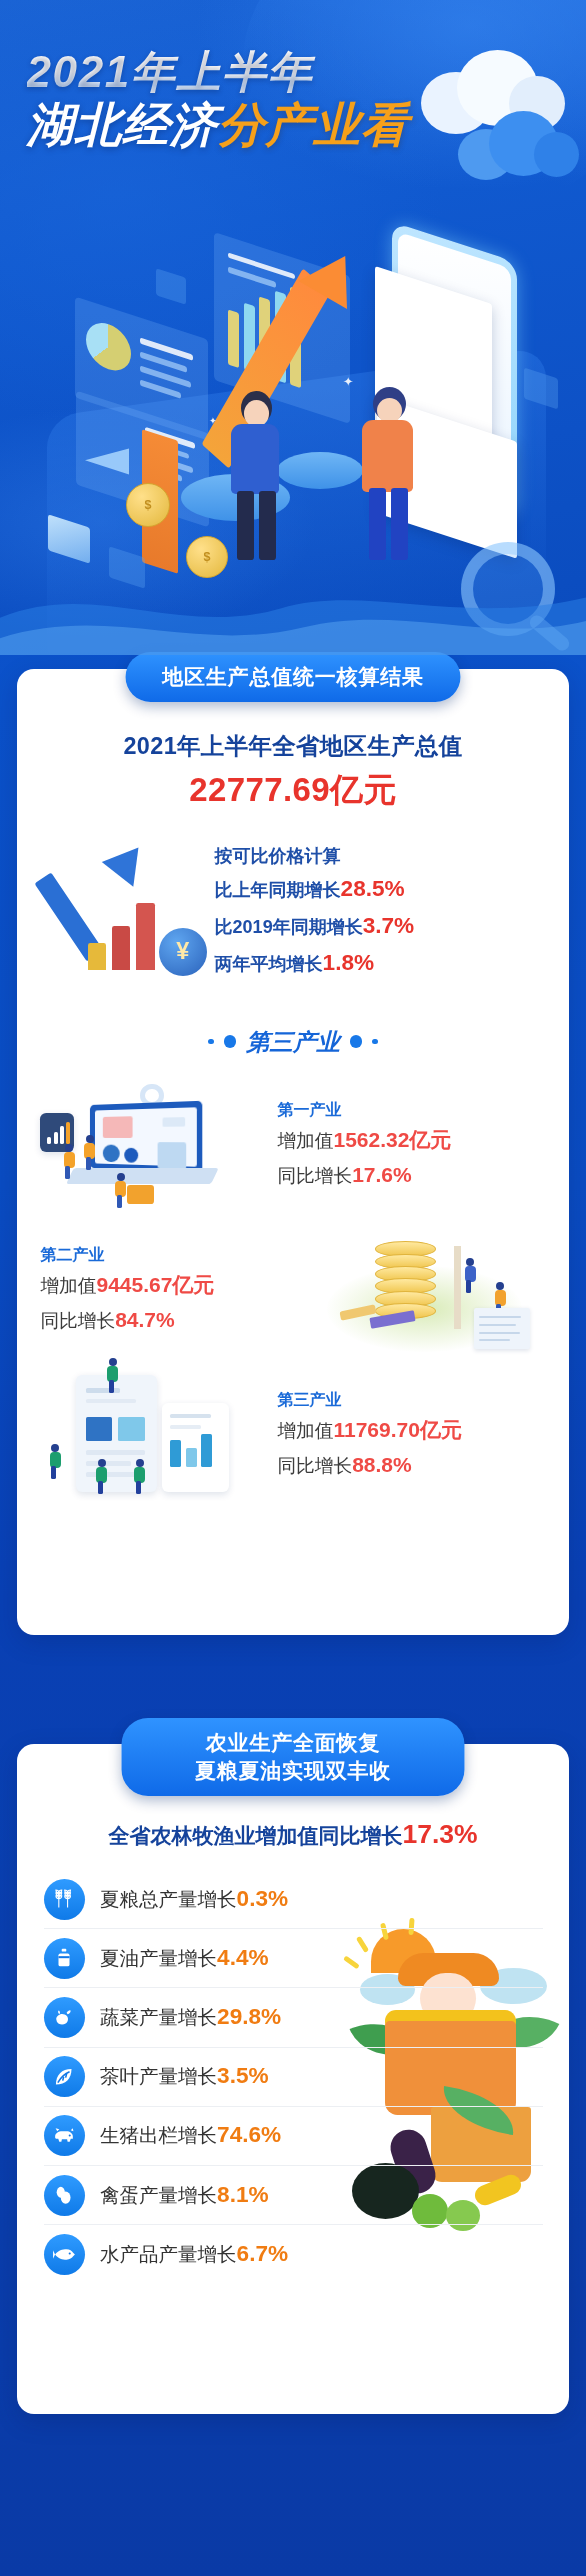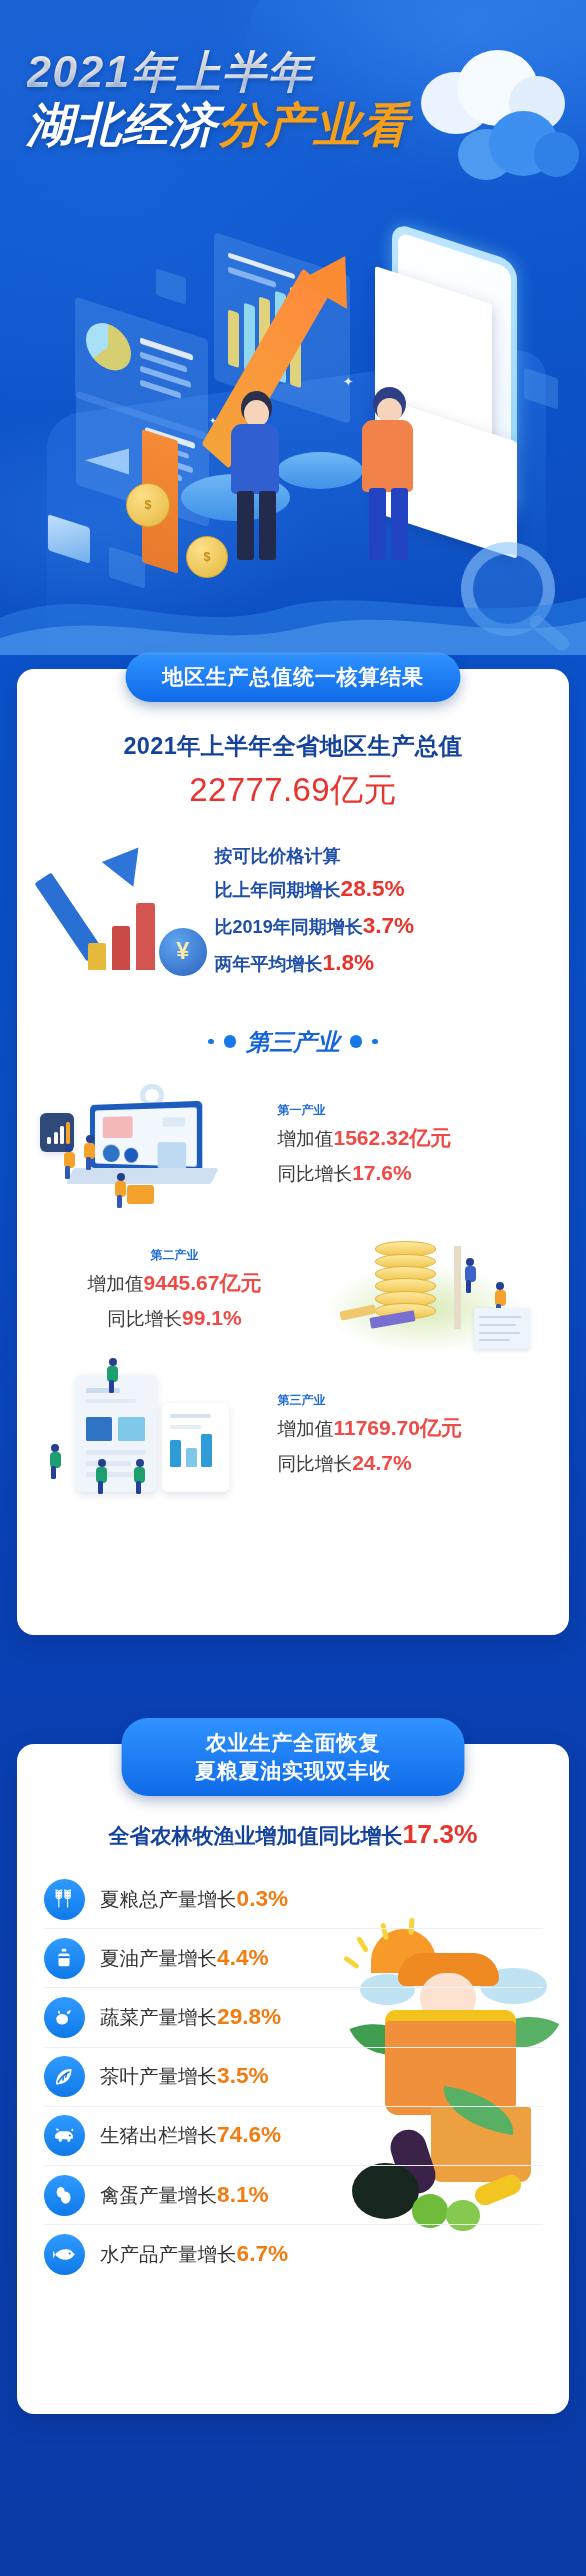--- a/index.html
+++ b/index.html
@@ -161,21 +161,21 @@
     font-size: 21px; font-weight: 700; letter-spacing: 0.8px;
     text-align: center; line-height: 1.35; white-space: pre-line;
     box-shadow: 0 4.7px 12.5px rgba(4,40,110,.32);
   }
 
   
   .sec1-wrap { position: relative; margin-top: 14px; }
   .sec1-pill { top: -17px; width: 335px; }
   .card1 { padding: 61px 0 31px; min-height: 966px; }
   .gdp-title { text-align: center; color: #15439b; font-size: 23.4px; font-weight: 700; letter-spacing: 0.4px; }
-  .gdp-value { text-align: center; color: #e8342c; font-size: 33px; font-weight: 400; margin-top: 6.2px; letter-spacing: 0.4px; }
+  .gdp-value { text-align: center; color: #e8342c; font-size: 33px; font-weight: 700; margin-top: 6.2px; letter-spacing: 0.4px; }
 
   .gdp-row { display: flex; align-items: center; margin-top: 26.5px; padding: 0 26.5px; }
   .gdp-art { width: 168px; height: 144px; position: relative; flex: none; }
   .gdp-lines { flex: 1; padding-left: 3.1px; }
   .gl { color: #1f4fa8; font-size: 18px; font-weight: 600; line-height: 1.62; white-space: nowrap; }
   .gl b { color: #e8342c; font-size: 22.6px; font-weight: 700; }
 
   .chip-arrow {
     position: absolute; left: 15.6px; bottom: 20px; width: 20px; height: 94px;
     background: #2a6fd4; border-radius: 2.3px; transform: rotate(-34deg);
@@ -200,21 +200,21 @@
   }
   .dot { border-radius: 50%; background: #1878e8; display: inline-block; }
   .dot.s { width: 5.5px; height: 5.5px; }
   .dot.m { width: 12.5px; height: 12.5px; }
 
   .ind-block { position: relative; margin-top: 20px; padding: 0 23.4px; }
   .ind-row { display: flex; align-items: center; gap: 11px; min-height: 134px; }
   .ind-row.rev { flex-direction: row-reverse; }
   .ind-art { width: 226px; height: 131px; position: relative; flex: none; }
   .ind-txt { flex: 1; }
-  .ind-name { color: #1a6ad8; font-size: 12px; font-weight: 700; font-family: Liberation Serif, serif; }
+  .ind-name { color: #1a6ad8; font-size: 16px; font-weight: 700; font-family: Liberation Serif, serif; }
   .ind-line { color: #3c3c3c; font-size: 18.7px; font-weight: 500; margin-top: 4.7px; line-height: 1.42; }
   .ind-line b { color: #ef4a45; font-size: 21px; font-weight: 700; }
 
   
   .laptop { position: absolute; left: 30px; top: 23.4px; width: 140px; height: 81px; }
   .laptop .lid {
     position: absolute; left: 14px; top: 0; width: 117px; height: 67px;
     background: #1d5bbd; border-radius: 4.7px; transform: perspective(265px) rotateY(-17deg);
   }
   .laptop .scr { position: absolute; inset: 5.5px; background: #f3f8ff; border-radius: 2.3px; }
@@ -489,21 +489,21 @@
             <div class="ind-line">
               <span>增加值</span><b>1562.32亿元</b>
             </div>
             <div class="ind-line">
               <span>同比增长</span><b>17.6%</b>
             </div>
           </div>
         </div>
       </div>
 
-      <div class="ind-block" style="margin-top:11px;text-align:center;">
+      <div class="ind-block" style="margin-top:11px;">
         <div class="ind-row rev">
           <div class="ind-art">
             <div class="blob-green" style="left:7.8px;top:42px;width:195px;height:86px;"></div>
             <div class="coins-stack" style="left:55px;top:17px;height:94px;">
               <i style="top:0;"></i>
                 <i style="top:12.5px;"></i>
                 <i style="top:25px;"></i>
               <i style="top:37px;"></i>
                 <i style="top:50px;"></i>
                 <i style="top:62px;"></i>
@@ -527,21 +527,21 @@
             </div>
             <span style="position:absolute;left:20px;top:84px;width:36px;height:9.4px;background:#f0c870;border-radius:2.3px;transform:rotate(-12deg);"></span>
             <span style="position:absolute;left:50px;top:90px;width:45px;height:11px;background:#7a6fd0;border-radius:1.6px;transform:rotate(-10deg);"></span>
           </div>
           <div class="ind-txt">
             <div class="ind-name">第二产业</div>
             <div class="ind-line">
               <span>增加值</span><b>9445.67亿元</b>
             </div>
             <div class="ind-line">
-              <span>同比增长</span><b>99.1%</b>
+              <span>同比增长</span><b>84.7%</b>
             </div>
           </div>
         </div>
       </div>
 
       <div class="ind-block" style="margin-top:11px;">
         <div class="ind-row">
           <div class="ind-art">
             <div class="board" style="left:36px;top:6.2px;width:81px;height:117px;">
               <span class="b" style="left:9.4px;top:12.5px;width:34px;height:4.7px;background:#cddcec;"></span>
@@ -579,21 +579,21 @@
                 <span class="b" style="left:0;top:7.8px;background:#1c9e6e;"></span>
                 <span class="l" style="left:1.6px;top:22px;background:#22409c;"></span>
             </div>
           </div>
           <div class="ind-txt">
             <div class="ind-name">第三产业</div>
             <div class="ind-line">
               <span>增加值</span><b>11769.70亿元</b>
             </div>
             <div class="ind-line">
-              <span>同比增长</span><b>24.7%</b>
+              <span>同比增长</span><b>88.8%</b>
             </div>
           </div>
         </div>
       </div>
     </div>
     <div class="pill sec1-pill">地区生产总值统一核算结果</div>
   </div>
 
   <div class="sec2-wrap">
     <div class="card card2">

